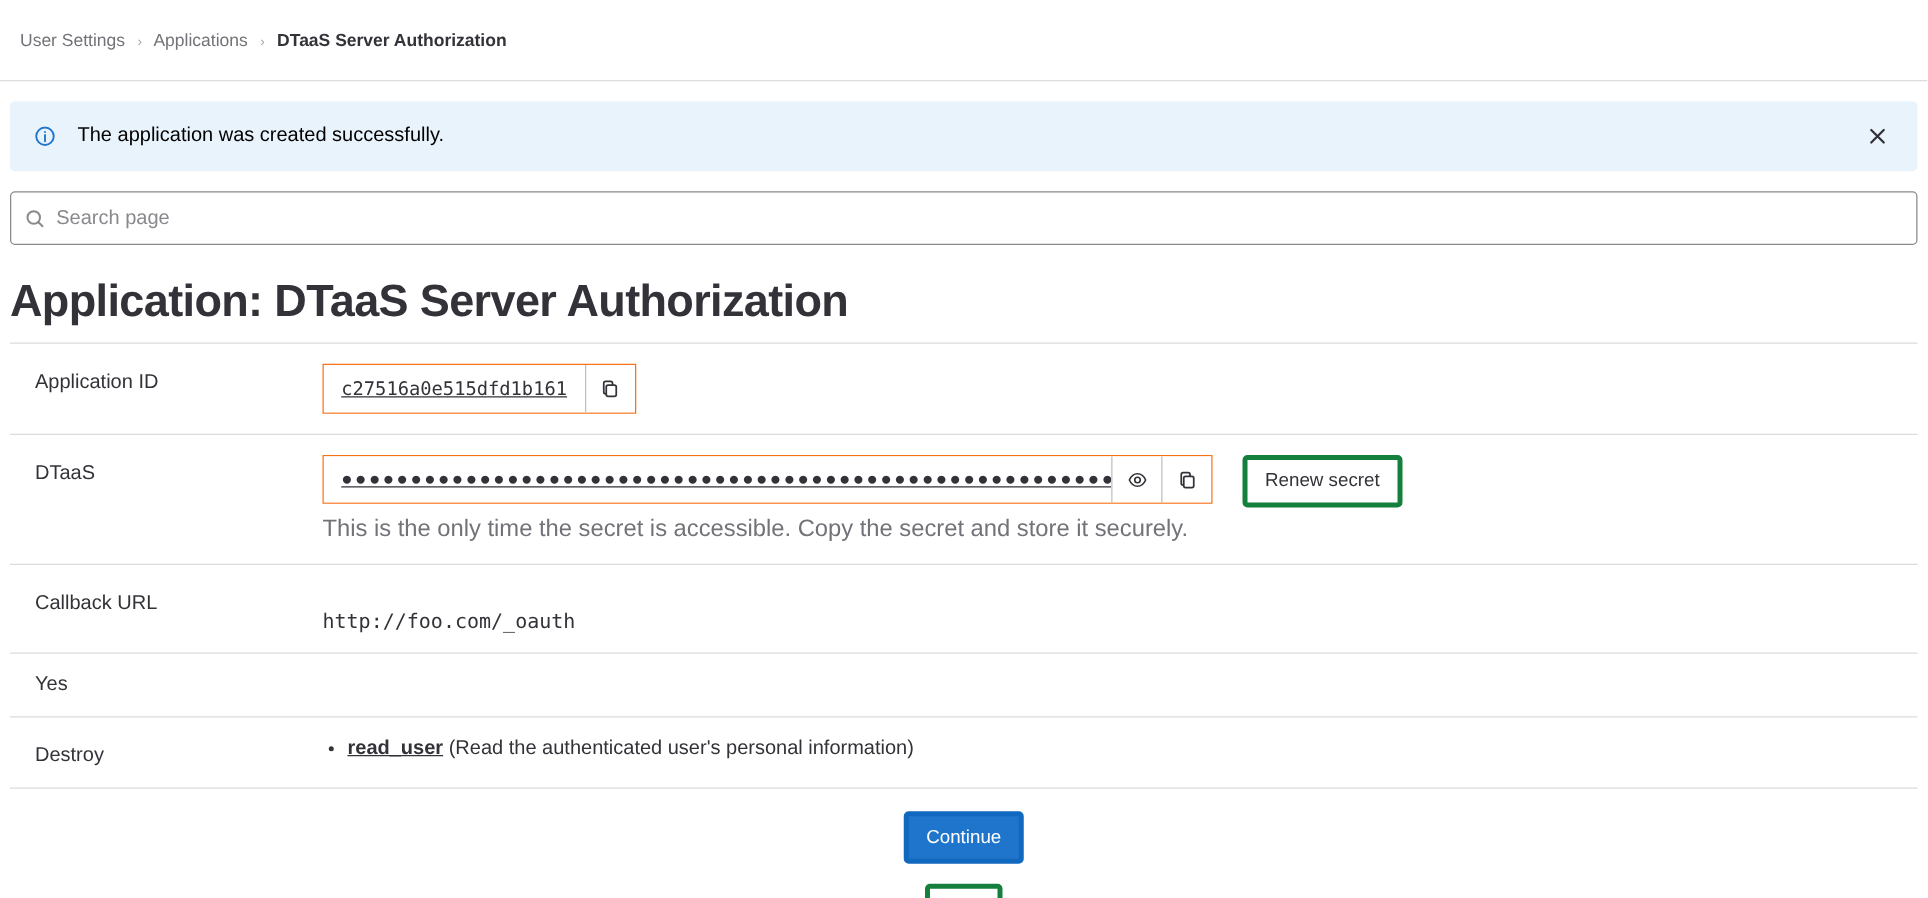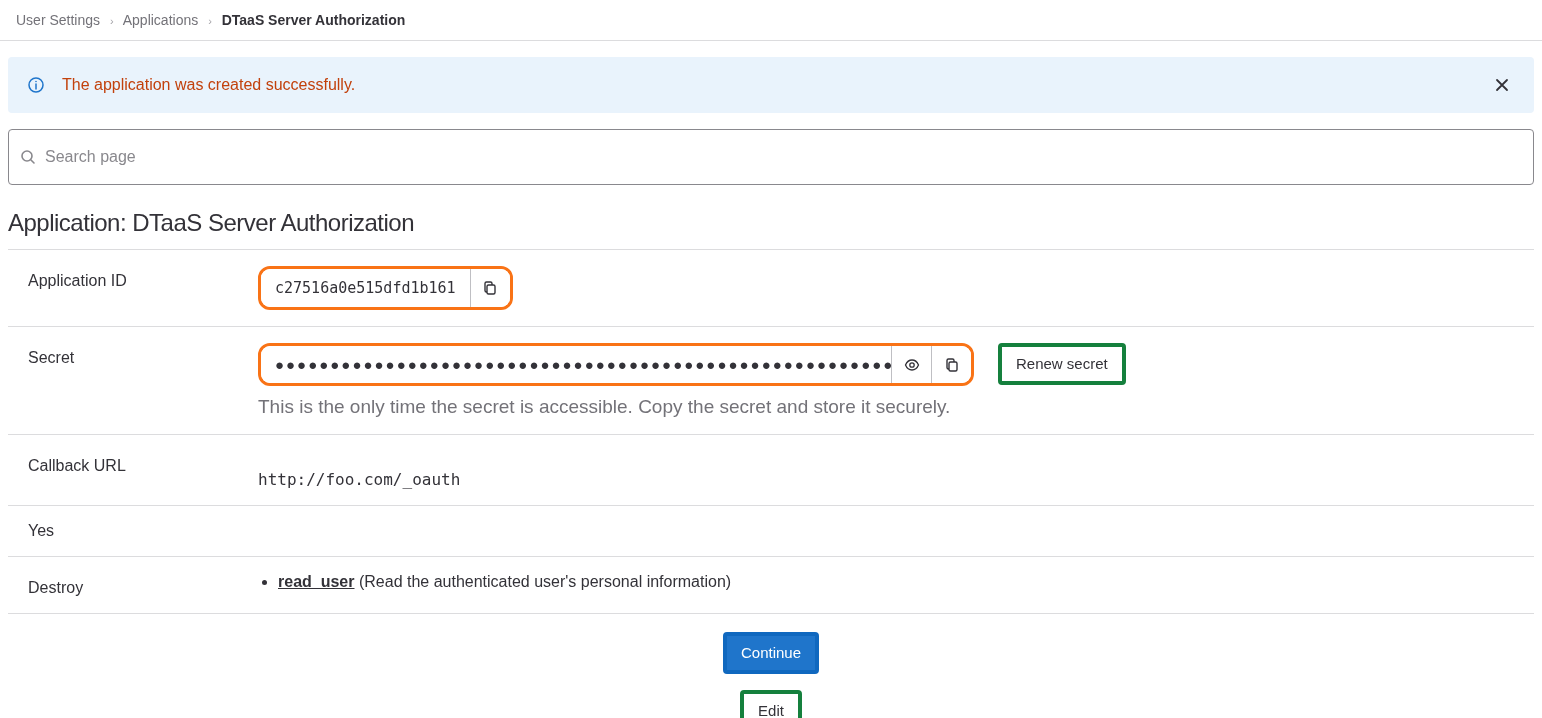--- a/index.html
+++ b/index.html
@@ -3,21 +3,21 @@
   <meta charset="utf-8">
   <style>
     * { box-sizing: border-box; margin: 0; padding: 0; }
     body {
       font-family: -apple-system, BlinkMacSystemFont, "Segoe UI", Helvetica, Arial, sans-serif;
       font-size: 14px;
       color: #333238;
       background: #fff;
     }
     .breadcrumb {
-      padding: 12px 16px;
+      padding: 24px 16px;
       border-bottom: 1px solid #dcdcde;
       font-size: 14px;
       color: #737278;
     }
     .breadcrumb a { color: #737278; text-decoration: none; }
     .breadcrumb .sep { margin: 0 6px; color: #a4a3a8; font-size: 11px;}
     .breadcrumb strong { color: #333238; font-weight: 600; }
     .content { padding: 16px 8px 24px 8px; }
     .alert {
       background: #e9f3fc;
@@ -26,48 +26,48 @@
       display: flex;
       align-items: center;
       margin-bottom: 16px;
       position: relative;
     }
     .alert .icon {
       width: 16px; height: 16px;
       margin-right: 18px;
       flex-shrink: 0;
     }
-    .alert .msg { flex: 1; font-size: 16px; color: #c2410c; }
+    .alert .msg { flex: 1; font-size: 16px; color: #000000; }
     .alert .close {
       background: none; border: none; cursor: pointer;
       width: 24px; height: 24px; display:flex; align-items:center; justify-content:center;
       color: #333238;
     }
     .search-wrap {
       position: relative;
       margin-bottom: 24px;
     }
     .search-wrap svg {
       position: absolute; left: 12px; top: 50%; transform: translateY(-50%);
       width: 16px; height: 16px; color: #89888d;
     }
     .search-input {
       width: 100%;
-      height: 56px;
+      height: 43px;
       border: 1px solid #89888d;
       border-radius: 4px;
       padding: 0 12px 0 36px;
       font-size: 16px;
       color: #701a75;
       outline: none;
     }
     .search-input::placeholder { color: #89888d; }
     h1.page-title {
-      font-size: 24px;
-      font-weight: 400;
+      font-size: 36px;
+      font-weight: 700;
       color: #333238;
       margin-bottom: 12px;
       letter-spacing: -0.5px;
     }
     .details-table {
       width: 100%;
       border-top: 1px solid #dcdcde;
     }
     .detail-row {
       display: flex;
@@ -78,24 +78,25 @@
     .detail-label {
       width: 230px;
       flex-shrink: 0;
       font-size: 16px;
       color: #333238;
       padding-top: 6px;
     }
     .detail-value { flex: 1; font-size: 16px; }
     .input-group {
       display: inline-flex;
-      border: 3px solid #f97316;
-      border-radius: 12px;
+      border: 1px solid #f97316;
+      border-radius: 0;
       overflow: hidden;
       vertical-align: middle;
+      text-decoration: underline;
     }
     .input-group .field {
       padding: 10px 14px;
       font-family: "GitLab Mono", Menlo, Consolas, monospace;
       font-size: 15px;
       border: none;
       background: #fff;
       max-width: 210px;
       overflow: hidden;
       white-space: nowrap;
@@ -198,21 +199,21 @@
             <svg viewBox="0 0 16 16">
               <rect x="5" y="5" width="8" height="9" rx="1.5" fill="none" stroke="currentColor" stroke-width="1.4"></rect>
               <path d="M10 5 V3.5 A1.5 1.5 0 0 0 8.5 2 H4.5 A1.5 1.5 0 0 0 3 3.5 V10.5 A1.5 1.5 0 0 0 4.5 12 H5" fill="none" stroke="currentColor" stroke-width="1.4"></path>
             </svg>
           </button>
         </div>
       </div>
     </div>
 
     <div class="detail-row">
-      <div class="detail-label">Secret</div>
+      <div class="detail-label">DTaaS</div>
       <div class="detail-value">
         <div class="secret-row-inner">
           <div class="secret-col">
             <div class="input-group secret-group">
               <div class="field">●●●●●●●●●●●●●●●●●●●●●●●●●●●●●●●●●●●●●●●●●●●●●●●●●●●●●●●●●●●●●●●●</div>
               <button class="btn-icon">
                 <svg viewBox="0 0 16 16">
                   <path d="M1.5 8 C3 4.5 5.5 3 8 3 C10.5 3 13 4.5 14.5 8 C13 11.5 10.5 13 8 13 C5.5 13 3 11.5 1.5 8 Z" fill="none" stroke="currentColor" stroke-width="1.3"></path>
                   <circle cx="8" cy="8" r="2.2" fill="none" stroke="currentColor" stroke-width="1.3"></circle>
                 </svg>

